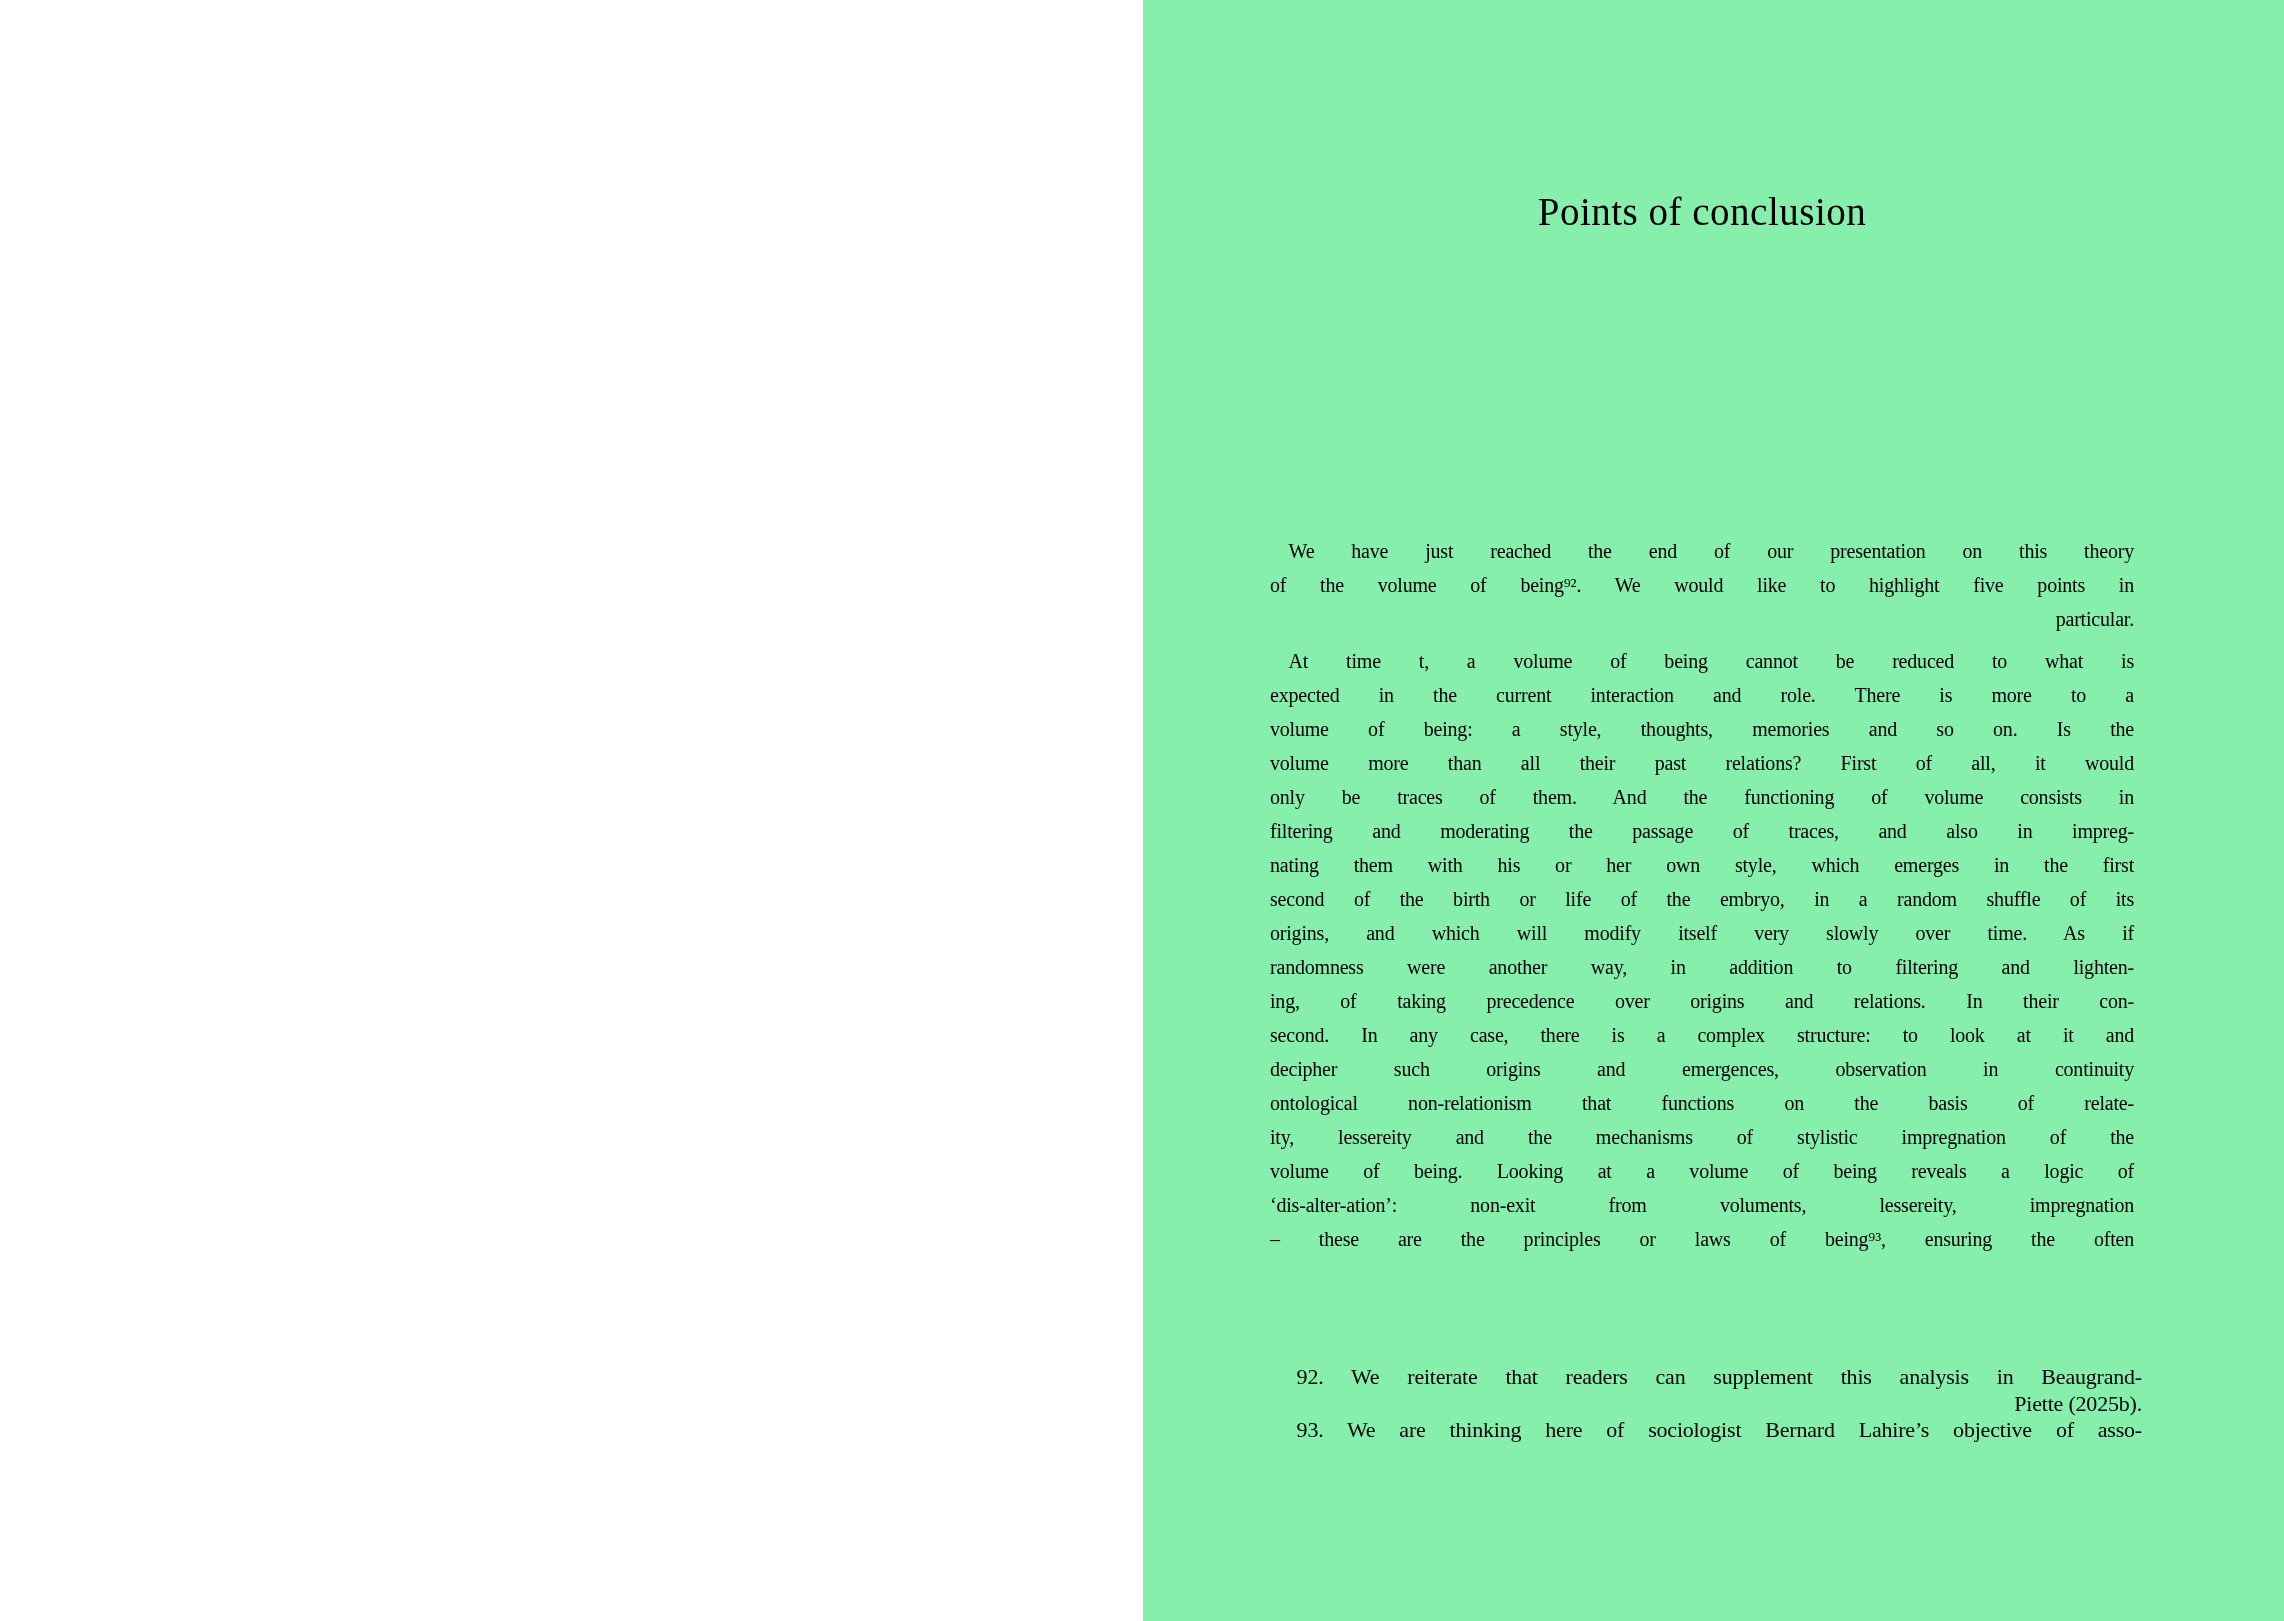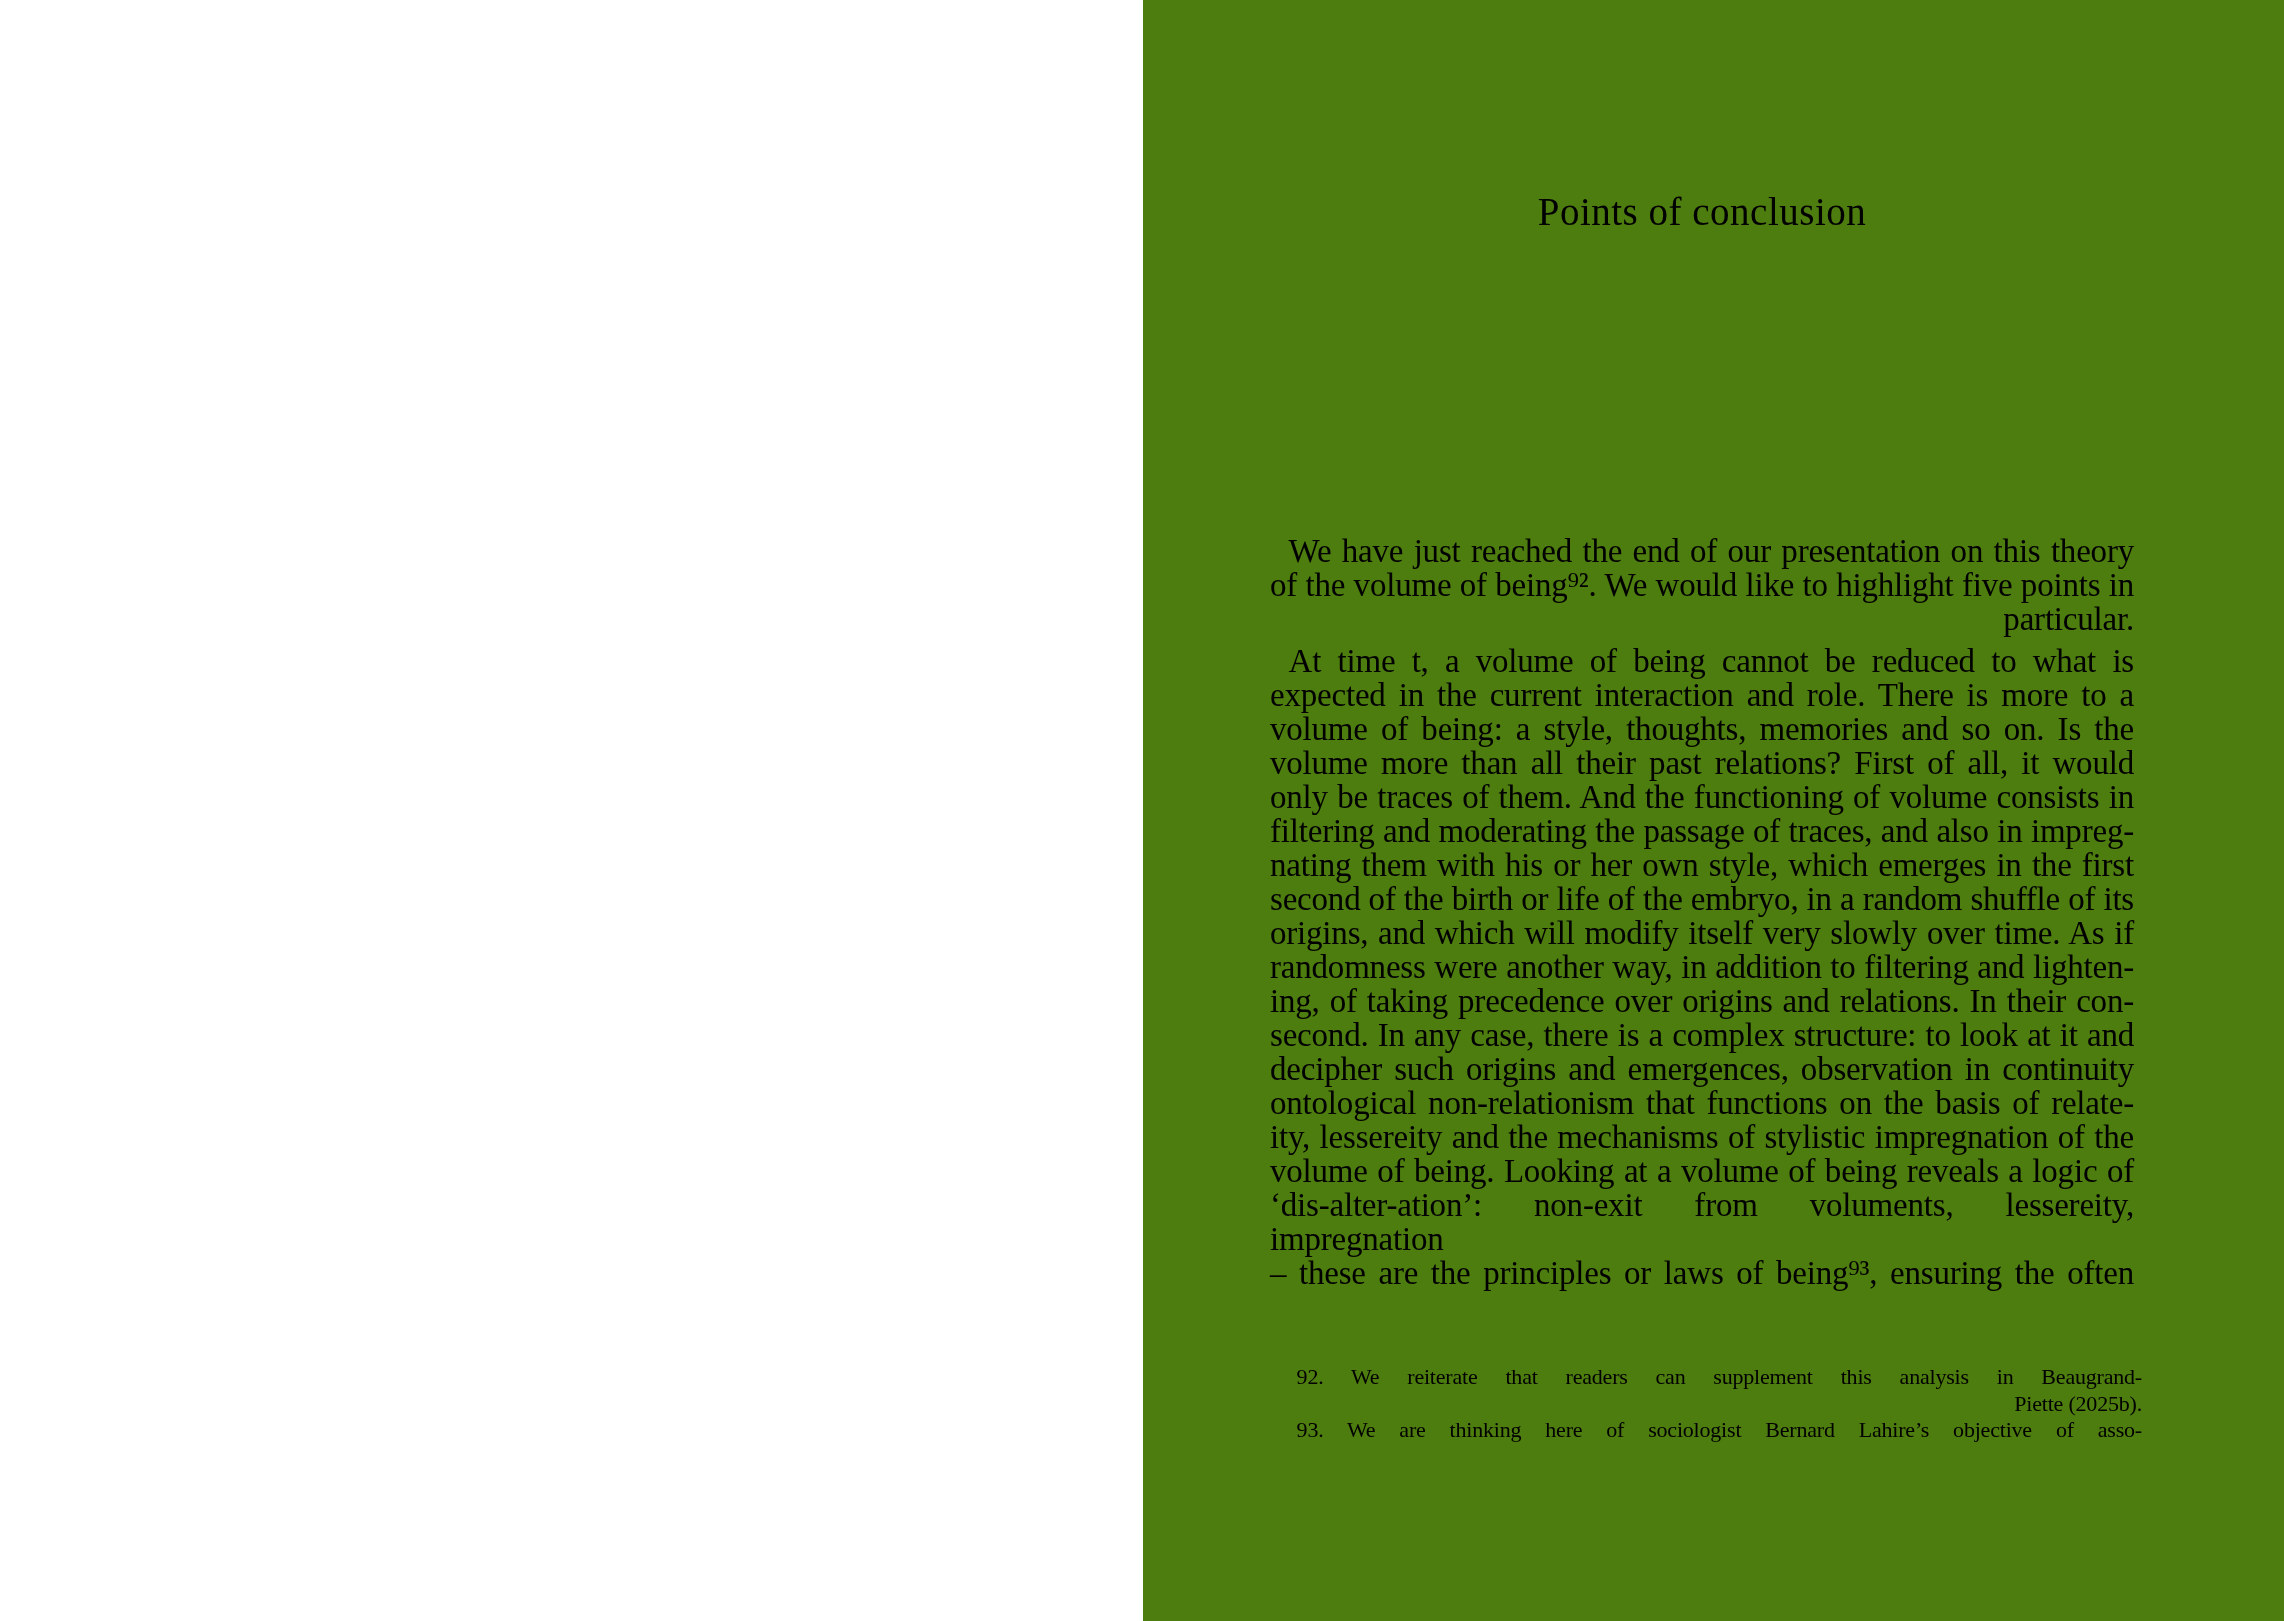--- a/index.html
+++ b/index.html
@@ -19,39 +19,39 @@
   .page-left {
     position: absolute;
     left: 0; top: 0;
     width: 1142px; height: 1621px;
     background: #ffffff;
   }
   .page-right {
     position: absolute;
     left: 1143px; top: 0;
     width: 1142px; height: 1621px;
-    background: #4d7c0f;
+    background: #86efac;
   }
   .chapter-title {
     position: absolute;
     left: 127px;
     top: 189px;
     width: 864px;
     text-align: center;
     font-size: 39px;
     line-height: 45px;
     letter-spacing: 0.5px;
     font-weight: normal;
   }
   .body-text {
     position: absolute;
     left: 127px;
     top: 534px;
     width: 864px;
-    font-size: 33px;
+    font-size: 20px;
     line-height: 34px;
     letter-spacing: -0.2px;
   }
   .body-text .para + .para {
     margin-top: 8px;
   }
   .footnotes {
     position: absolute;
     left: 127px;
     top: 1364px;

